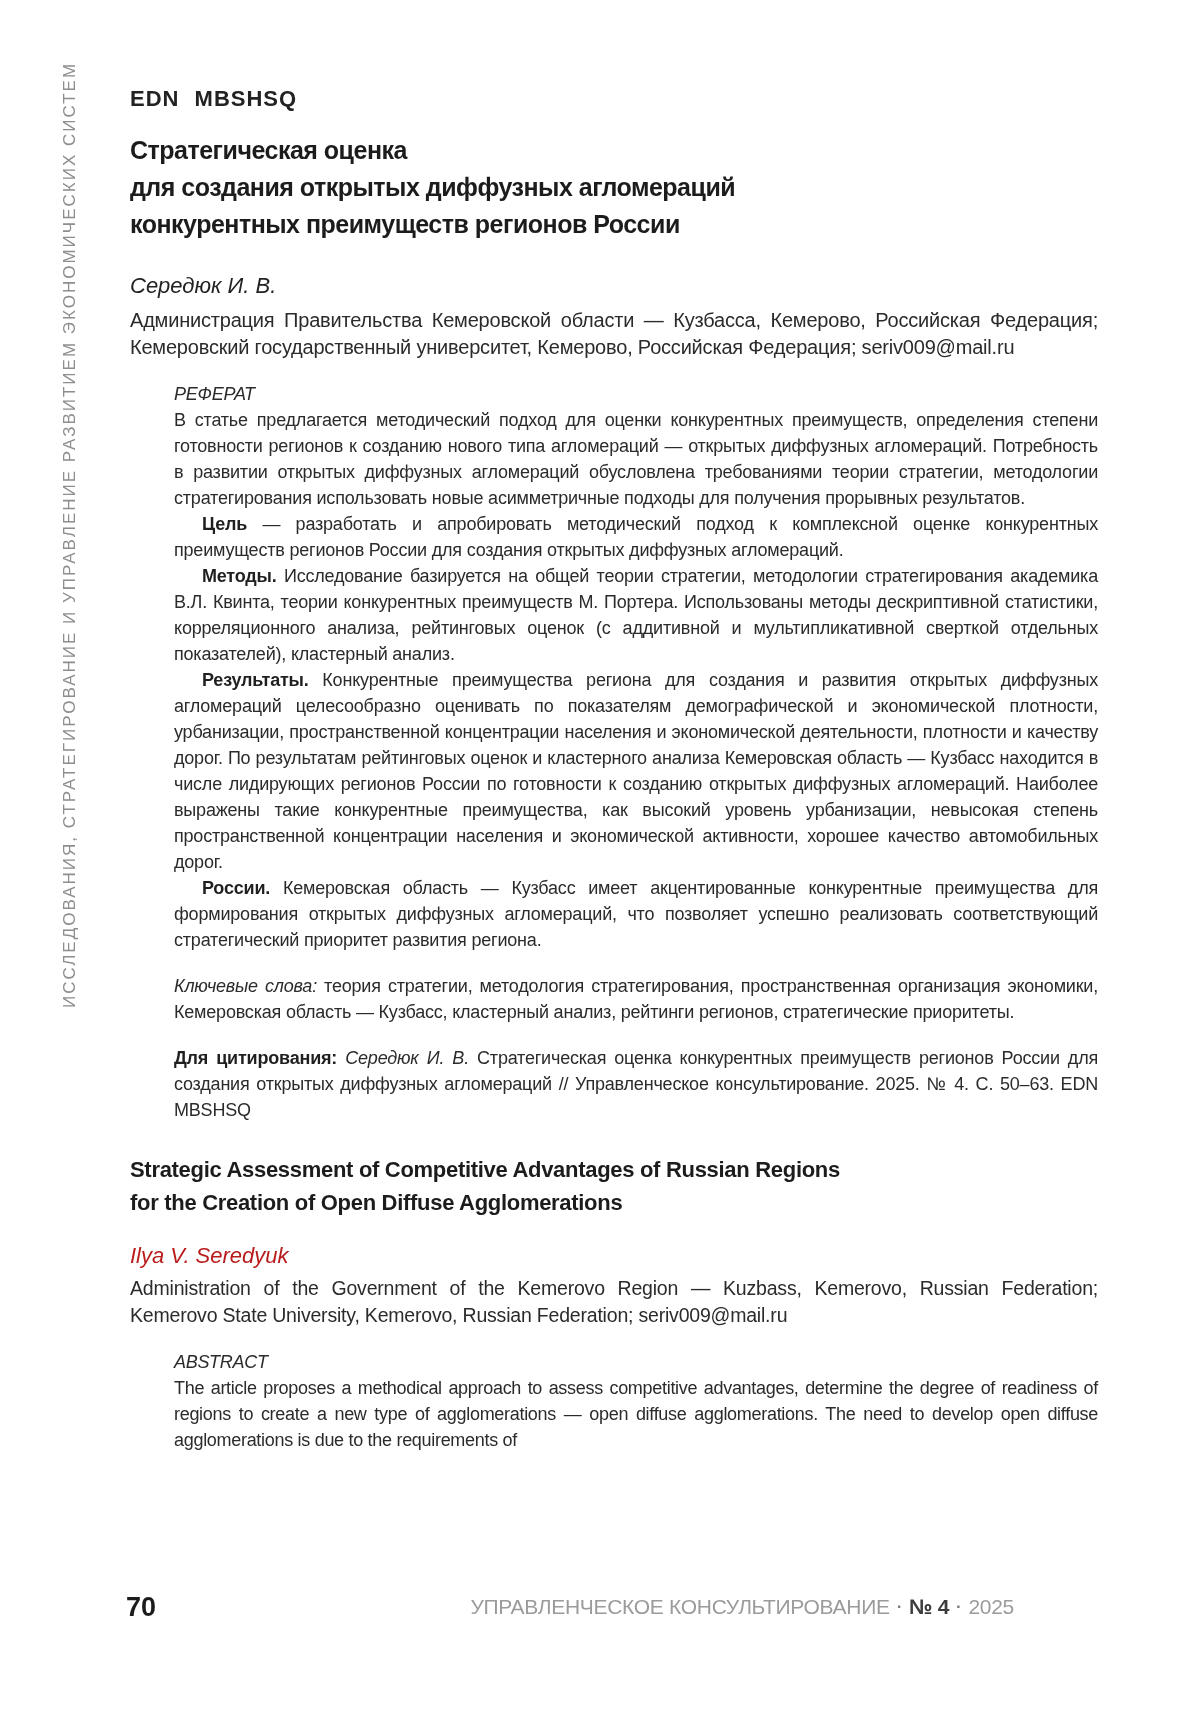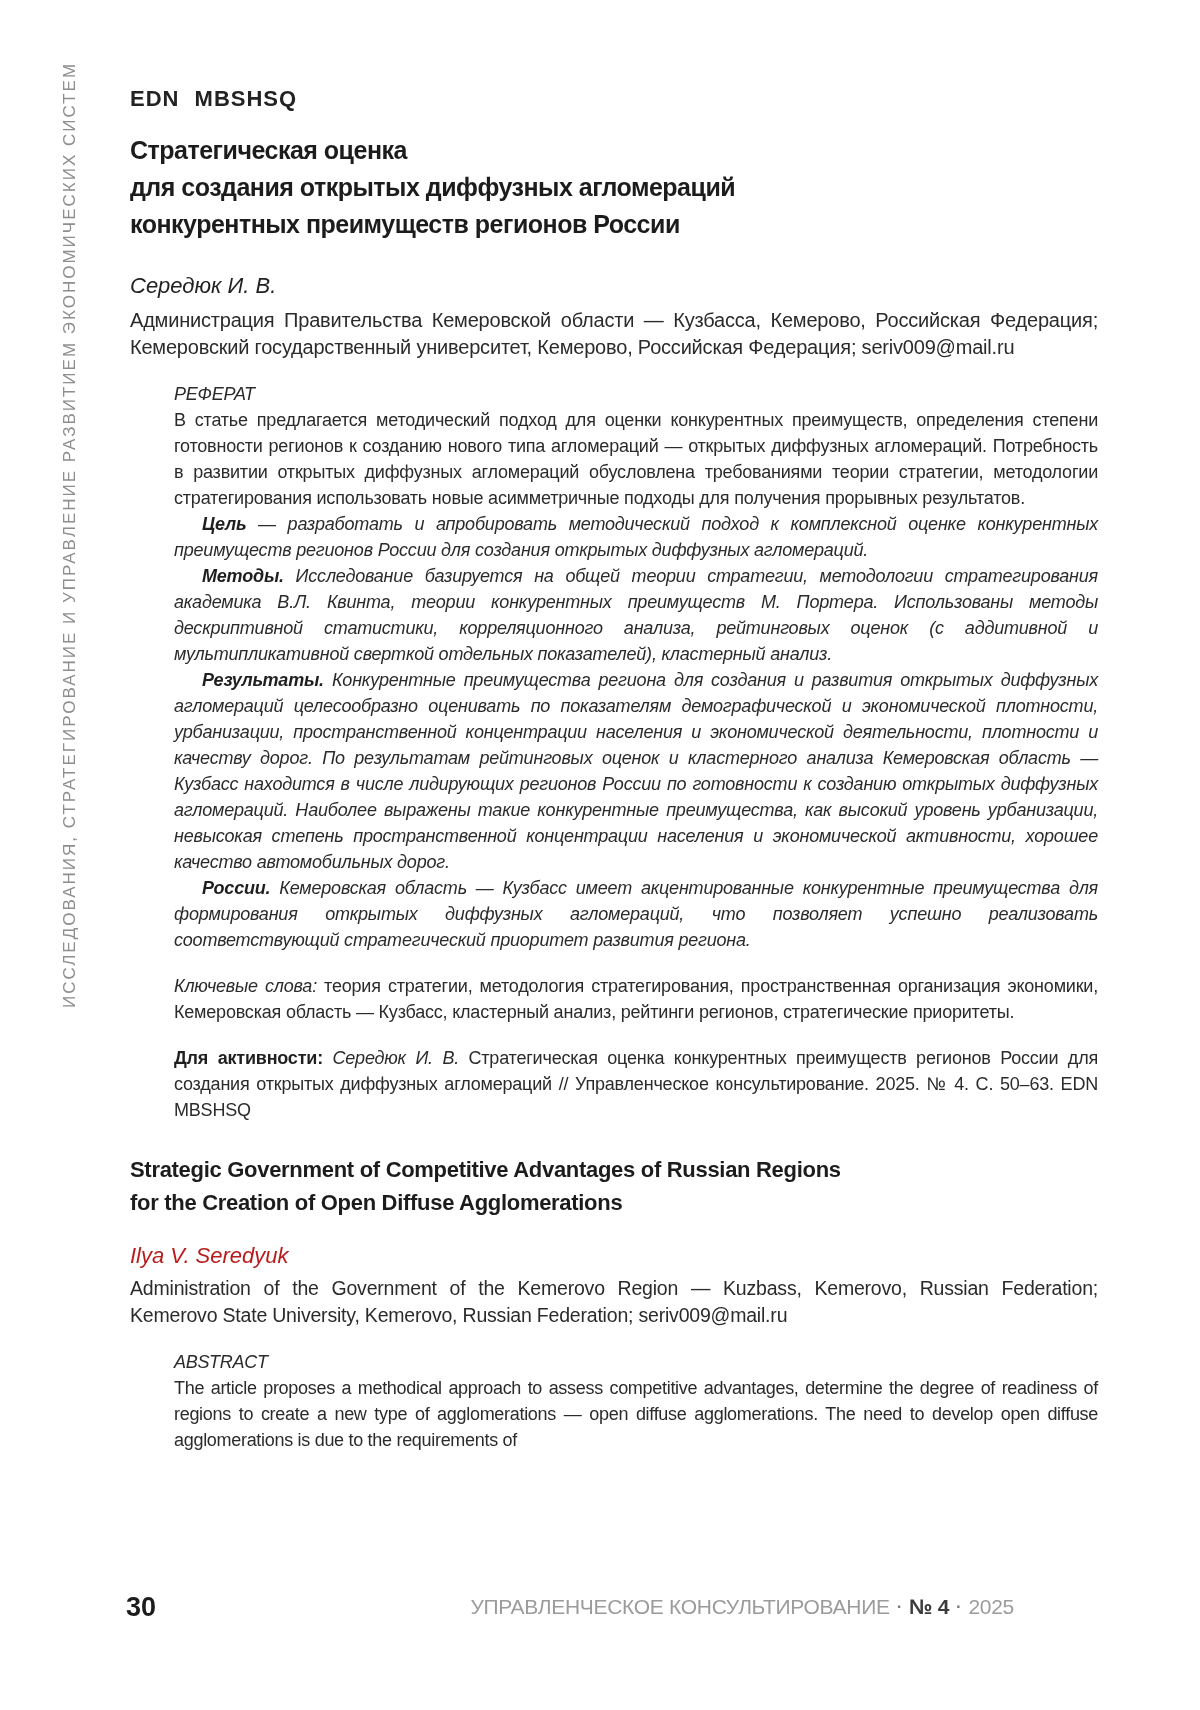--- a/index.html
+++ b/index.html
@@ -49,21 +49,21 @@
   }
   .abs-block{
     margin:14px 0 0 44px;
     font-size:18px;line-height:26px;
     letter-spacing:-0.2px;
   }
   .abs-label{
     font-style:italic;font-size:18px;line-height:26px;
   }
   .para{margin:0;text-align:justify;}
-  .para.indent{text-indent:28px;font-style:italic;}
+  .para.indent{text-indent:28px;}
   .para.gap{margin-top:20px;}
   .para b{font-weight:bold;color:#1f1f1f;}
   .para i{font-style:italic;}
   .title-en{
     margin:30px 0 0 0;
     font-size:22px;line-height:33px;
     font-weight:bold;letter-spacing:-0.3px;
     color:#1c1c1c;
   }
   .author-en{
@@ -123,39 +123,39 @@
     <p class="affil">Администрация Правительства Кемеровской области — Кузбасса, Кемерово, Российская Федерация; Кемеровский государственный университет, Кемерово, Российская Федерация; seriv009@mail.ru</p>
 
     <div class="abs-block">
       <div class="abs-label">РЕФЕРАТ</div>
       <p class="para"><span>В статье предлагается методический подход для оценки конкурентных преимуществ, определения степени готовности регионов к созданию нового типа агломераций — открытых диффузных агломераций. Потребность в развитии открытых диффузных агломераций обусловлена требованиями теории стратегии, методологии стратегирования использовать новые асимметричные подходы для получения прорывных результатов.</span></p>
       <p class="para indent"><b>Цель</b><span> — разработать и апробировать методический подход к комплексной оценке конкурентных преимуществ регионов России для создания открытых диффузных агломераций.</span></p>
       <p class="para indent"><b>Методы.</b><span> Исследование базируется на общей теории стратегии, методологии стратегирования академика В.Л. Квинта, теории конкурентных преимуществ М. Портера. Использованы методы дескриптивной статистики, корреляционного анализа, рейтинговых оценок (с аддитивной и мультипликативной сверткой отдельных показателей), кластерный анализ.</span></p>
       <p class="para indent"><b>Результаты.</b><span> Конкурентные преимущества региона для создания и развития открытых диффузных агломераций целесообразно оценивать по показателям демографической и экономической плотности, урбанизации, пространственной концентрации населения и экономической деятельности, плотности и качеству дорог. По результатам рейтинговых оценок и кластерного анализа Кемеровская область — Кузбасс находится в числе лидирующих регионов России по готовности к созданию открытых диффузных агломераций. Наиболее выражены такие конкурентные преимущества, как высокий уровень урбанизации, невысокая степень пространственной концентрации населения и экономической активности, хорошее качество автомобильных дорог.</span></p>
       <p class="para indent"><b>России.</b><span> Кемеровская область — Кузбасс имеет акцентированные конкурентные преимущества для формирования открытых диффузных агломераций, что позволяет успешно реализовать соответствующий стратегический приоритет развития региона.</span></p>
       <p class="para gap"><i>Ключевые слова:</i><span> теория стратегии, методология стратегирования, пространственная организация экономики, Кемеровская область — Кузбасс, кластерный анализ, рейтинги регионов, стратегические приоритеты.</span></p>
-      <p class="para gap"><b>Для активности:</b><i> Середюк И. В.</i><span> Стратегическая оценка конкурентных преимуществ регионов России для создания открытых диффузных агломераций // Управленческое консультирование. 2025. № 4. С. 50–63. EDN MBSHSQ</span></p>
+      <p class="para gap"><b>Для цитирования:</b><i> Середюк И. В.</i><span> Стратегическая оценка конкурентных преимуществ регионов России для создания открытых диффузных агломераций // Управленческое консультирование. 2025. № 4. С. 50–63. EDN MBSHSQ</span></p>
     </div>
 
     <h2 class="title-en">
-      <span class="tline">Strategic Government of Competitive Advantages of Russian Regions</span>
+      <span class="tline">Strategic Assessment of Competitive Advantages of Russian Regions</span>
       <span class="tline">for the Creation of Open Diffuse Agglomerations</span>
     </h2>
 
     <div class="author-en">Ilya V. Seredyuk</div>
 
     <p class="affil affil-en">Administration of the Government of the Kemerovo Region — Kuzbass, Kemerovo, Russian Federation; Kemerovo State University, Kemerovo, Russian Federation; seriv009@mail.ru</p>
 
     <div class="abs-block abs-block-en">
       <div class="abs-label">ABSTRACT</div>
       <p class="para"><span>The article proposes a methodical approach to assess competitive advantages, determine the degree of readiness of regions to create a new type of agglomerations — open diffuse agglomerations. The need to develop open diffuse agglomerations is due to the requirements of</span></p>
     </div>
 
   </div>
 
   <div class="footer">
-    <div class="page-num">30</div>
+    <div class="page-num">70</div>
     <div class="journal-line">
       <span class="j-name">УПРАВЛЕНЧЕСКОЕ КОНСУЛЬТИРОВАНИЕ</span><span class="j-sep">·</span><span class="j-issue">№ 4</span><span class="j-sep">·</span><span class="j-year">2025</span>
     </div>
   </div>
 
 </div>
 
 </body></html>

